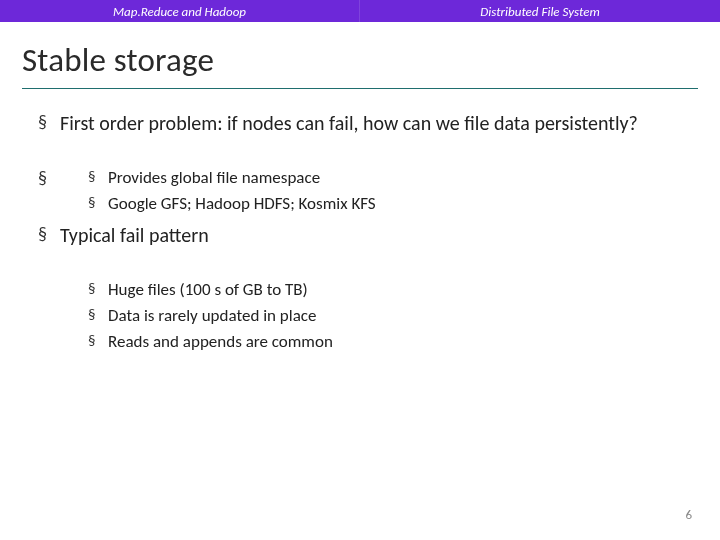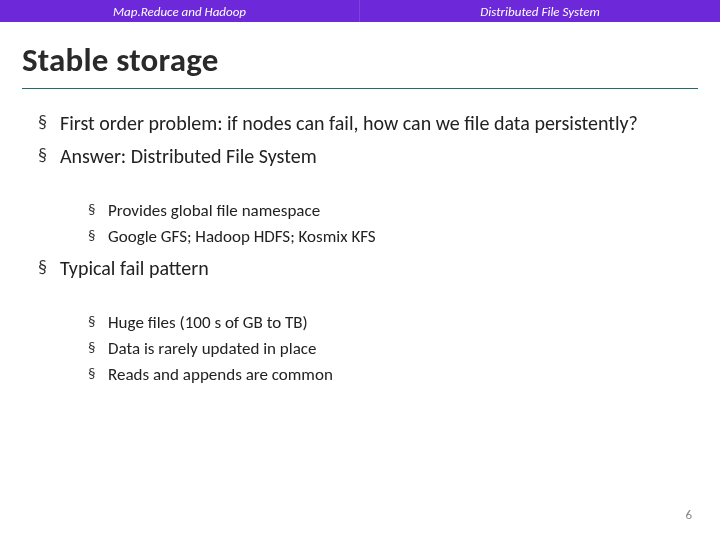--- a/index.html
+++ b/index.html
@@ -29,21 +29,21 @@
       border-right: 1px solid #ffffff20;
     }
     .header-right {
       width: 360px;
     }
     .title-block {
       padding: 18px 22px 4px 22px;
     }
     .slide-title {
       font-size: 33px;
-      font-weight: 700;
+      font-weight: 400;
       color: #2a2a2a;
       letter-spacing: 0.2px;
     }
     .title-rule {
       margin: 4px 22px 0 22px;
       border: none;
       border-top: 1.5px solid #1f6e6e;
     }
     .content {
       padding: 22px 30px 0 30px;
@@ -108,21 +108,20 @@
   <h1 class="slide-title">Stable storage</h1>
 </div>
 <hr class="title-rule">
 
 <div class="content">
   <ul class="level1">
     <li>
       <span>First order problem: if nodes can fail, how can we file data persistently?</span>
     </li>
     <li>
-      <span>Answer: Distributed File System</span>
       <ul class="level2">
         <li><span>Provides global file namespace</span></li>
         <li><span>Google GFS; Hadoop HDFS; Kosmix KFS</span></li>
       </ul>
     </li>
     <li>
       <span>Typical fail pattern</span>
       <ul class="level2">
         <li><span>Huge files (100 s of GB to TB)</span></li>
         <li><span>Data is rarely updated in place</span></li>

